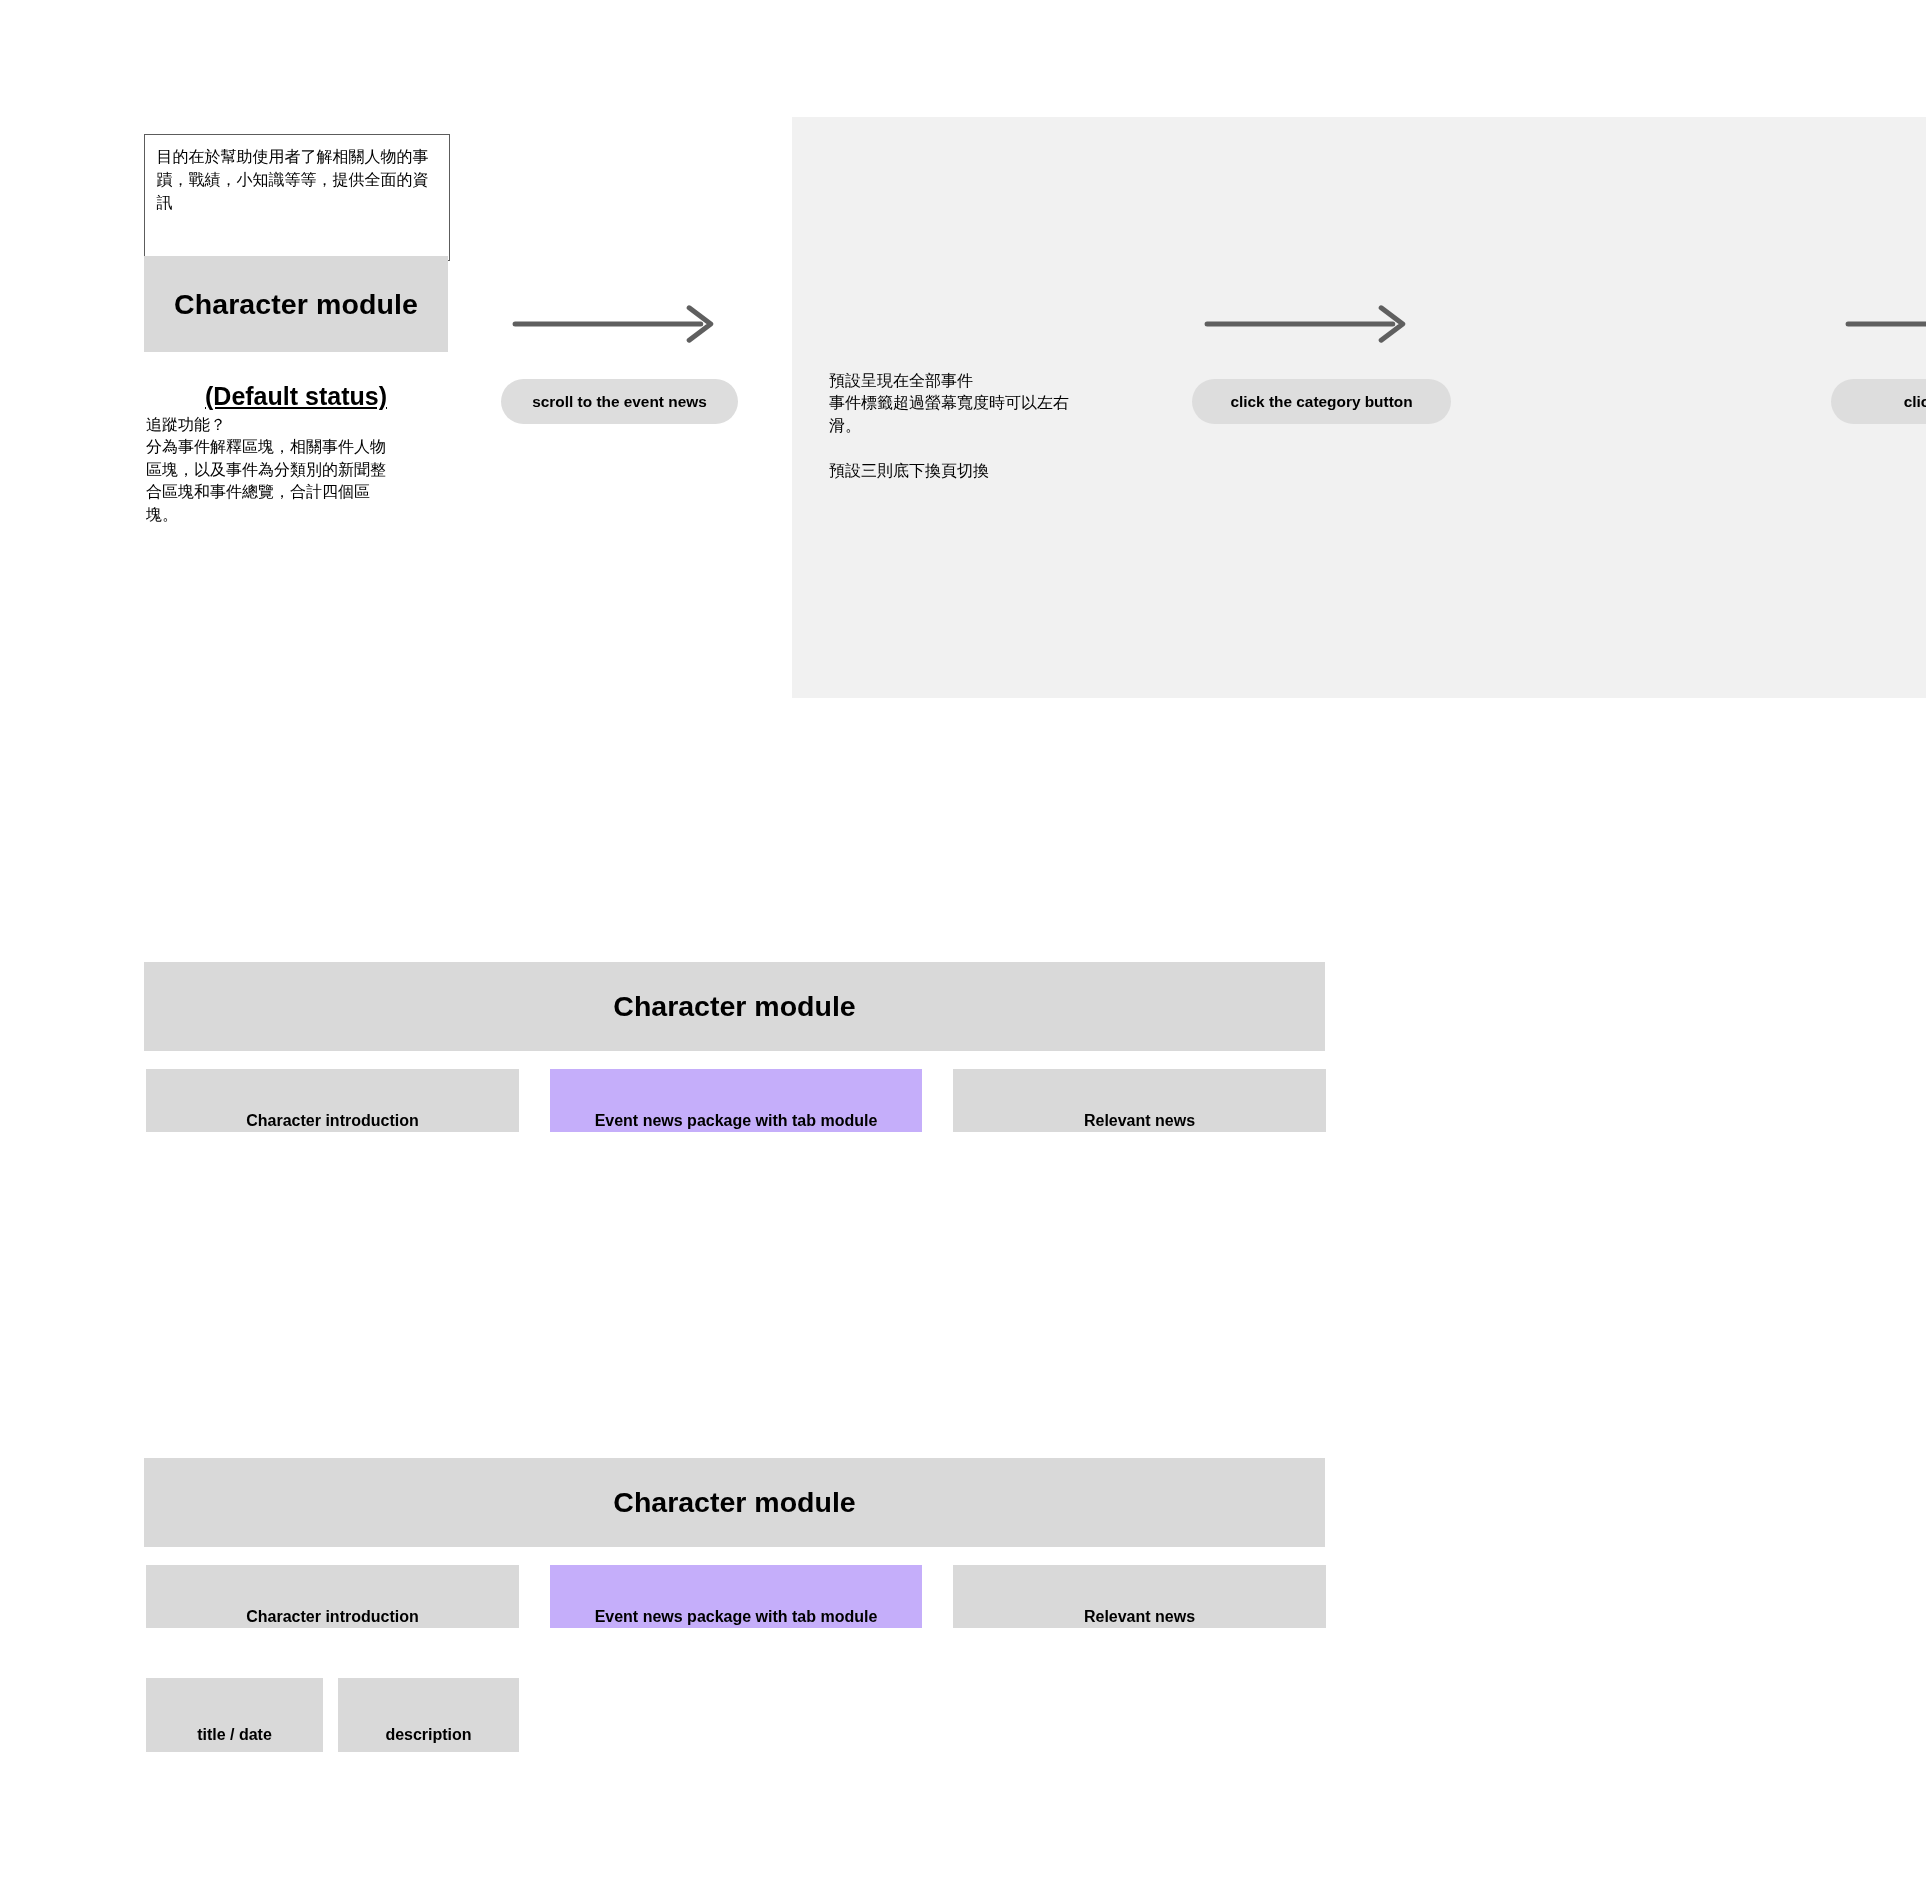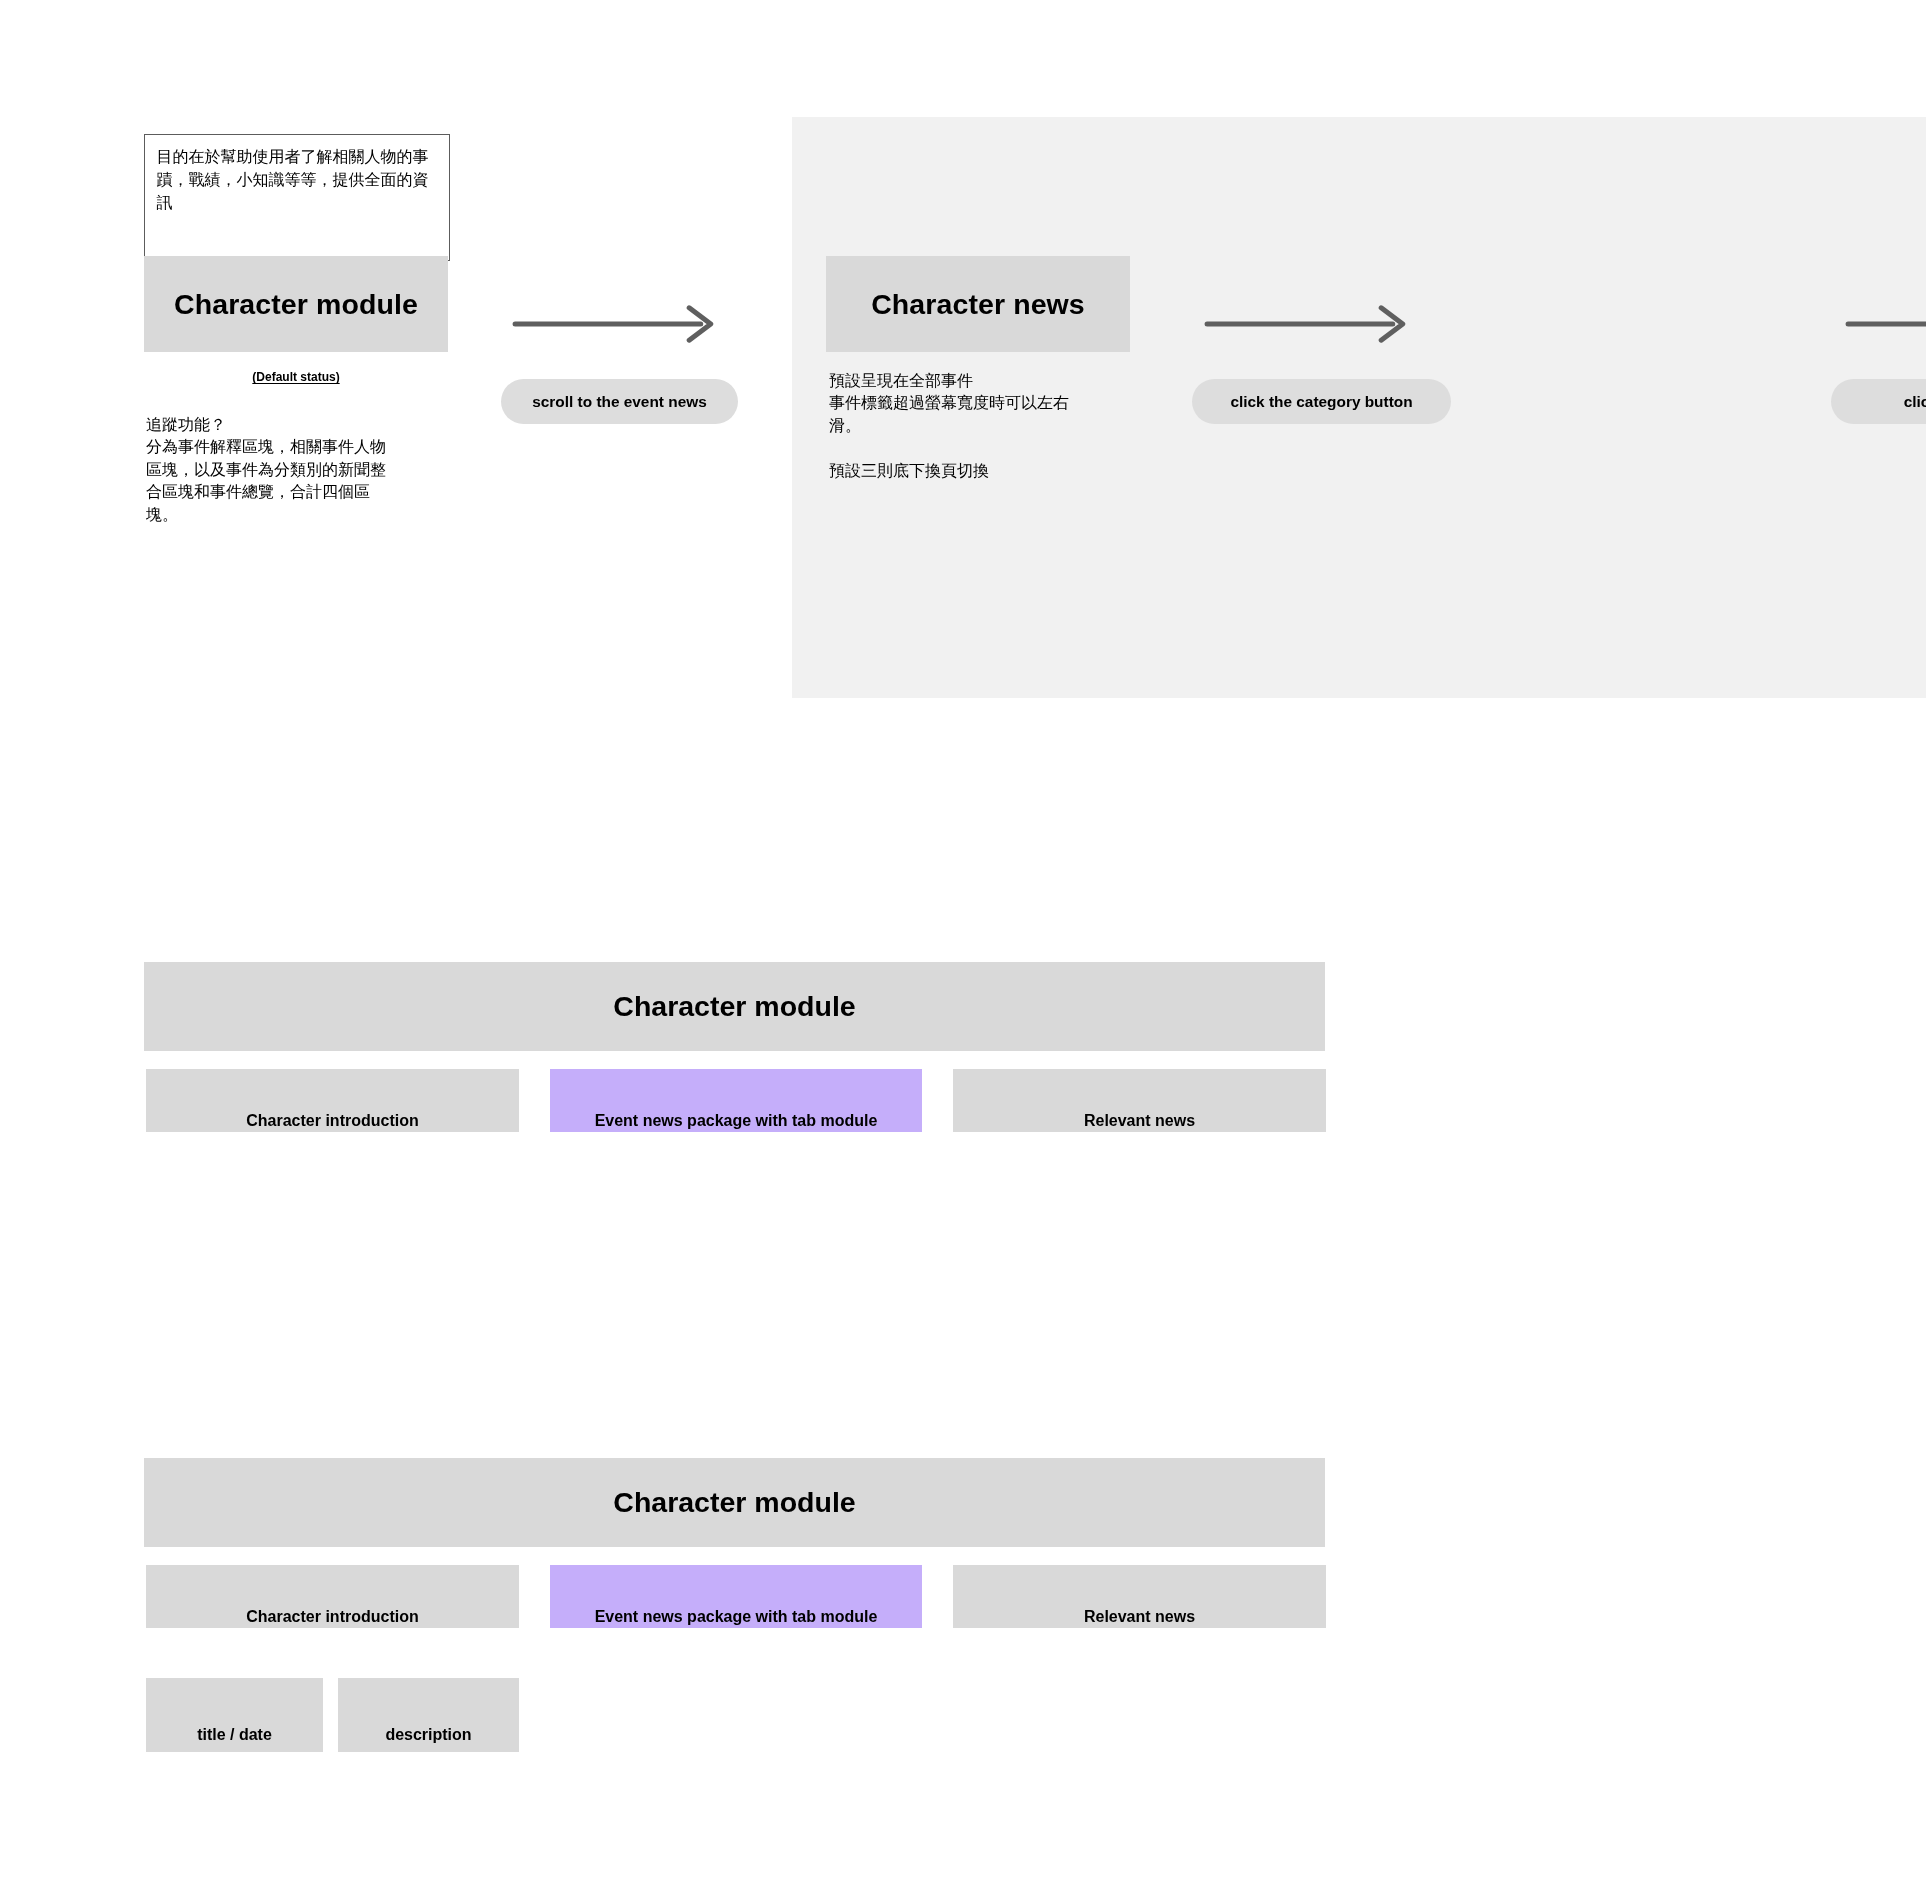--- a/index.html
+++ b/index.html
@@ -77,27 +77,28 @@
   .annot {
     font-family: "DejaVu Sans", sans-serif;
     font-size: 16px;
     line-height: 1.40;
     color: #000000;
     white-space: pre-line;
   }
 
   
   .status-head {
-    font-size: 12px;
+    font-size: 25px;
     font-weight: bold;
     text-decoration: underline;
     text-underline-offset: 2.3px;
     color: #000000;
     text-align: center;
     white-space: nowrap;
+    margin-top: 12px;
   }
 
   
   .mod-banner {
     background: #d9d9d9;
     display: flex;
     align-items: center;
     justify-content: center;
   }
   .mod-banner-label {
@@ -148,23 +149,20 @@
 
   <svg class="abs arrow" style="left:512px; top:293px;" width="208" height="62" viewBox="0 0 540 160">
     <line x1="8" y1="80" x2="490" y2="80" stroke="#5f5f5f" stroke-width="13" stroke-linecap="round"></line>
     <polyline points="460,38 516,80 460,122" fill="none" stroke="#5f5f5f" stroke-width="13" stroke-linecap="round" stroke-linejoin="round"></polyline>
   </svg>
 
   <div class="abs pill" style="left:501px; top:379px; width:237px; height:45px;">
     <span class="pill-label">scroll to the event news</span>
   </div>
 
-  <div class="abs node" style="left:826px; top:256px; width:304px; height:96px;">
-    <span class="node-label">Character news</span>
-  </div>
 
   <div class="abs annot" style="left:829px; top:370px; width:320px;">預設呈現在全部事件
 事件標籤超過螢幕寬度時可以左右
 滑。
 
 預設三則底下換頁切換</div>
 
   <svg class="abs arrow" style="left:1204px; top:293px;" width="208" height="62" viewBox="0 0 540 160">
     <line x1="8" y1="80" x2="490" y2="80" stroke="#5f5f5f" stroke-width="13" stroke-linecap="round"></line>
     <polyline points="460,38 516,80 460,122" fill="none" stroke="#5f5f5f" stroke-width="13" stroke-linecap="round" stroke-linejoin="round"></polyline>

